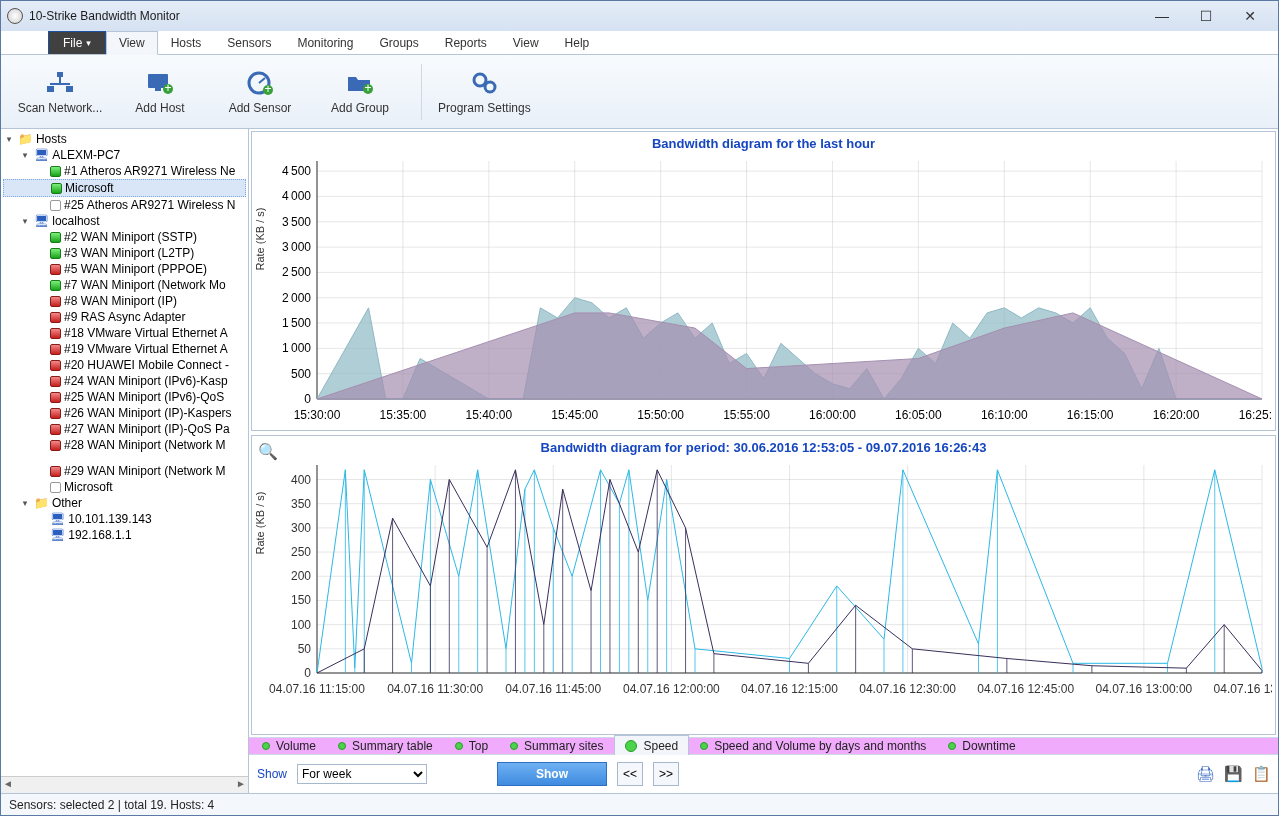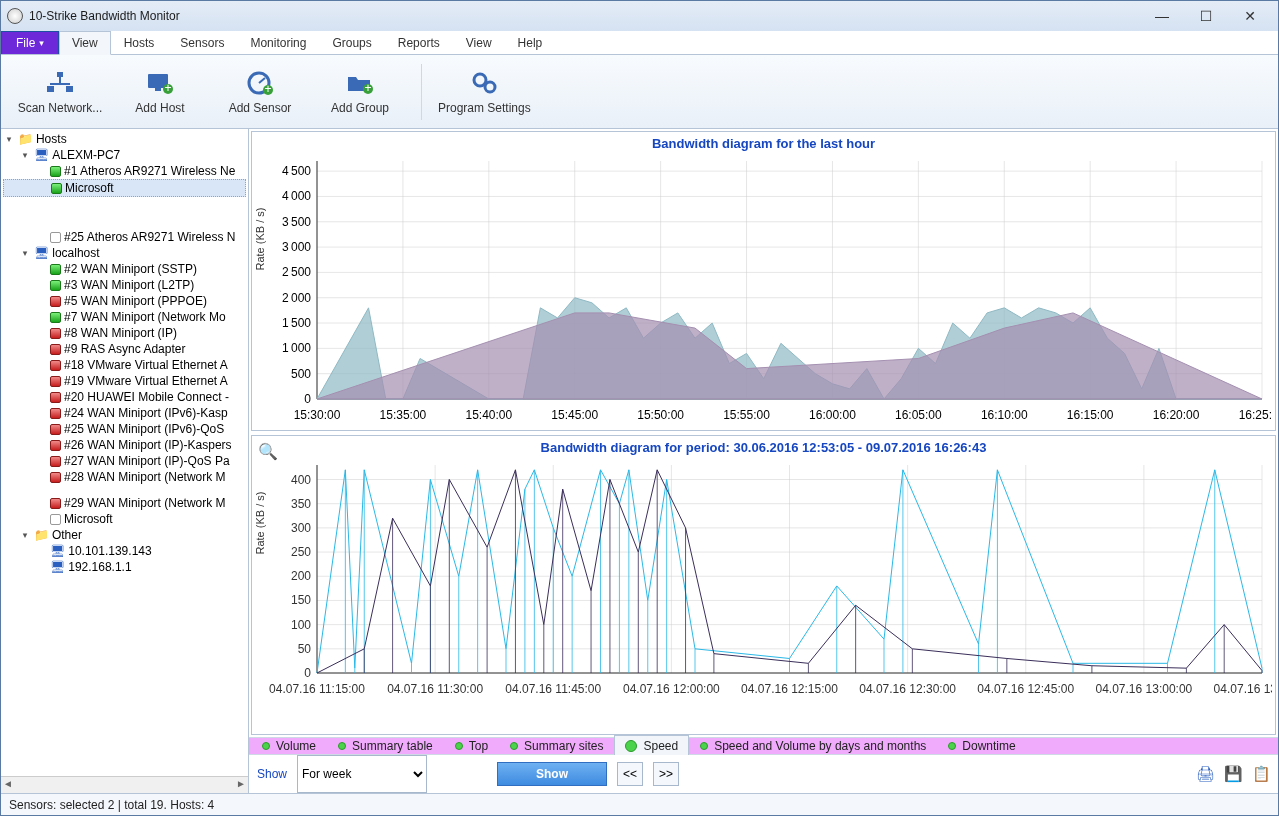--- a/index.html
+++ b/index.html
@@ -3,21 +3,21 @@
 <meta charset="utf-8">
 <style>
 * { box-sizing: border-box; margin: 0; padding: 0; font-family: "Segoe UI", Tahoma, sans-serif; font-size: 12px; }
 html, body { width: 1279px; height: 816px; overflow: hidden; background: #fff; }
 .window { width: 100%; height: 100%; display: flex; flex-direction: column; border: 1px solid #5a7aa3; }
 .titlebar { height: 30px; background: linear-gradient(#e4ecf7,#d5e2f2); display:flex; align-items:center; padding:0 6px; color:#1a1a1a;}
 .titlebar .app-icon { width:16px;height:16px; border-radius:50%; border:1px solid #555; margin-right:6px; background:radial-gradient(#fff,#ccc);}
 .titlebar .spacer{flex:1}
 .titlebar .win-btn{width:44px;height:22px;display:flex;align-items:center;justify-content:center;color:#333;font-size:14px;cursor:pointer}
 .ribbon-tabs{height:24px;background:#fff;border-bottom:1px solid #b5c4d7;display:flex;align-items:flex-end}
-.file-tab{background:#6d28d9;color:#fff;padding:4px 14px;font-size:12px;border:1px solid #1e50a2;border-bottom:none;display:flex;align-items:center;gap:4px;}
+.file-tab{background:#404040;color:#fff;padding:4px 14px;font-size:12px;border:1px solid #1e50a2;border-bottom:none;display:flex;align-items:center;gap:4px;margin-left:47px;}
 .file-tab::after{content:"▾";font-size:9px}
 .tab{padding:4px 12px;border:1px solid transparent;border-bottom:none;color:#333;cursor:pointer}
 .tab.active{background:#f3f6fa;border-color:#b5c4d7;border-bottom:1px solid #f3f6fa;position:relative;top:1px}
 .ribbon{height:74px;background:linear-gradient(#f8fbfe,#e9f0f8);border-bottom:1px solid #b5c4d7;display:flex;align-items:center;padding:0 14px;gap:10px}
 .rb{display:flex;flex-direction:column;align-items:center;min-width:90px;cursor:pointer;color:#333}
 .rb .ic{width:28px;height:28px;margin-bottom:4px;display:flex;align-items:center;justify-content:center;font-size:22px;color:#3a6ab5}
 .rb-sep{width:1px;height:56px;background:#cfd9e6;margin:0 6px}
 .body{flex:1;display:flex;min-height:0}
 .tree{width:248px;border-right:1px solid #b5c4d7;overflow:auto;background:#fff;padding:2px;font-size:12px;color:#000}
 .tnode{white-space:nowrap;padding:1px 0;display:flex;align-items:center;gap:3px}
@@ -36,21 +36,21 @@
 .chart-bot{flex:1;min-height:0}
 .zoom-ic{position:absolute;top:6px;left:6px;font-size:16px;color:#d08a2a}
 .axis-label{position:absolute;left:2px;top:50%;transform:rotate(-90deg) translateX(50%);transform-origin:left top;font-size:11px;color:#333}
 svg{display:block}
 .tabs2{height:18px;border-top:1px solid #cfd9e6;border-bottom:1px solid #cfd9e6;background:#f0abfc;display:flex;align-items:center;padding-left:2px}
 .tab2{display:flex;align-items:center;gap:6px;padding:3px 10px;border:1px solid transparent;color:#222;cursor:pointer;font-size:12px}
 .tab2 .dot{width:8px;height:8px;border-radius:50%;background:#4bd34b;border:1px solid #2a9a2a}
 .tab2.active{border-color:#b5c4d7;background:#f2f6fb;border-bottom-color:#f2f6fb}
 .tab2.active .dot{width:12px;height:12px}
 .ctrlbar{height:38px;background:#fff;display:flex;align-items:center;padding:0 8px;gap:10px}
-.ctrlbar select{width:130px;height:38px;border:1px solid #a8b8cc;background:#fff}
+.ctrlbar select{width:130px;height:20px;border:1px solid #a8b8cc;background:#fff}
 .btn{height:24px;border:1px solid #8fb0e0;background:linear-gradient(#eaf2fd,#c9ddf7);padding:0 10px;cursor:pointer;color:#222}
 .btn.primary{background:linear-gradient(#6fb1f2,#3e8be0);color:#fff;border-color:#2f6ec0;width:110px;font-weight:600}
 .nav-btn{width:26px;height:24px;border:1px solid #a8b8cc;background:#f4f7fb;cursor:pointer}
 .ctrlbar .spacer{flex:1}
 .action-ic{width:18px;height:18px;cursor:pointer;color:#2a5fbf;font-size:15px}
 .status{height:22px;border-top:1px solid #b5c4d7;background:#f4f7fb;display:flex;align-items:center;padding:0 8px;color:#222}
 .tree-scroll{position:absolute;bottom:0;left:0;right:0;height:17px;background:#f0f0f0;border-top:1px solid #ccc}
 .show-label{color:#1647c0}
 </style>
 </head>
@@ -137,21 +137,21 @@
   </div>
 
   <div class="body">
 
     <div class="tree" style="position:relative;padding-bottom:18px">
       <div id="tree-slot">
           <div class="tnode" style="padding-left: 0px;"><span class="twister">▾</span><span class="folder">📁</span> Hosts</div>
           <div class="tnode" style="padding-left: 16px;"><span class="twister">▾</span><span class="host-ic">🖥</span> ALEXM-PC7</div>
           <div class="tnode" style="padding-left: 32px;"><span class="twister"></span><span class="led g"></span> #1 Atheros AR9271 Wireless Ne</div>
           <div class="tnode sel" style="padding-left: 32px;"><span class="twister"></span><span class="led g"></span> Microsoft</div>
-          <div class="tnode" style="padding-left: 32px; margin-top: 32px;"><span class="twister"></span><span class="led w"></span> #25 Atheros AR9271 Wireless N</div>
+          <div class="tnode" style="padding-left: 32px;"><span class="twister"></span><span class="led w"></span> #25 Atheros AR9271 Wireless N</div>
           <div class="tnode" style="padding-left: 16px;"><span class="twister">▾</span><span class="host-ic">🖥</span> localhost</div>
           <div class="tnode" style="padding-left: 32px;"><span class="twister"></span><span class="led g"></span> #2 WAN Miniport (SSTP)</div>
           <div class="tnode" style="padding-left: 32px;"><span class="twister"></span><span class="led g"></span> #3 WAN Miniport (L2TP)</div>
           <div class="tnode" style="padding-left: 32px;"><span class="twister"></span><span class="led r"></span> #5 WAN Miniport (PPPOE)</div>
           <div class="tnode" style="padding-left: 32px;"><span class="twister"></span><span class="led g"></span> #7 WAN Miniport (Network Mo</div>
           <div class="tnode" style="padding-left: 32px;"><span class="twister"></span><span class="led r"></span> #8 WAN Miniport (IP)</div>
           <div class="tnode" style="padding-left: 32px;"><span class="twister"></span><span class="led r"></span> #9 RAS Async Adapter</div>
           <div class="tnode" style="padding-left: 32px;"><span class="twister"></span><span class="led r"></span> #18 VMware Virtual Ethernet A</div>
           <div class="tnode" style="padding-left: 32px;"><span class="twister"></span><span class="led r"></span> #19 VMware Virtual Ethernet A</div>
           <div class="tnode" style="padding-left: 32px;"><span class="twister"></span><span class="led r"></span> #20 HUAWEI Mobile Connect -</div>

